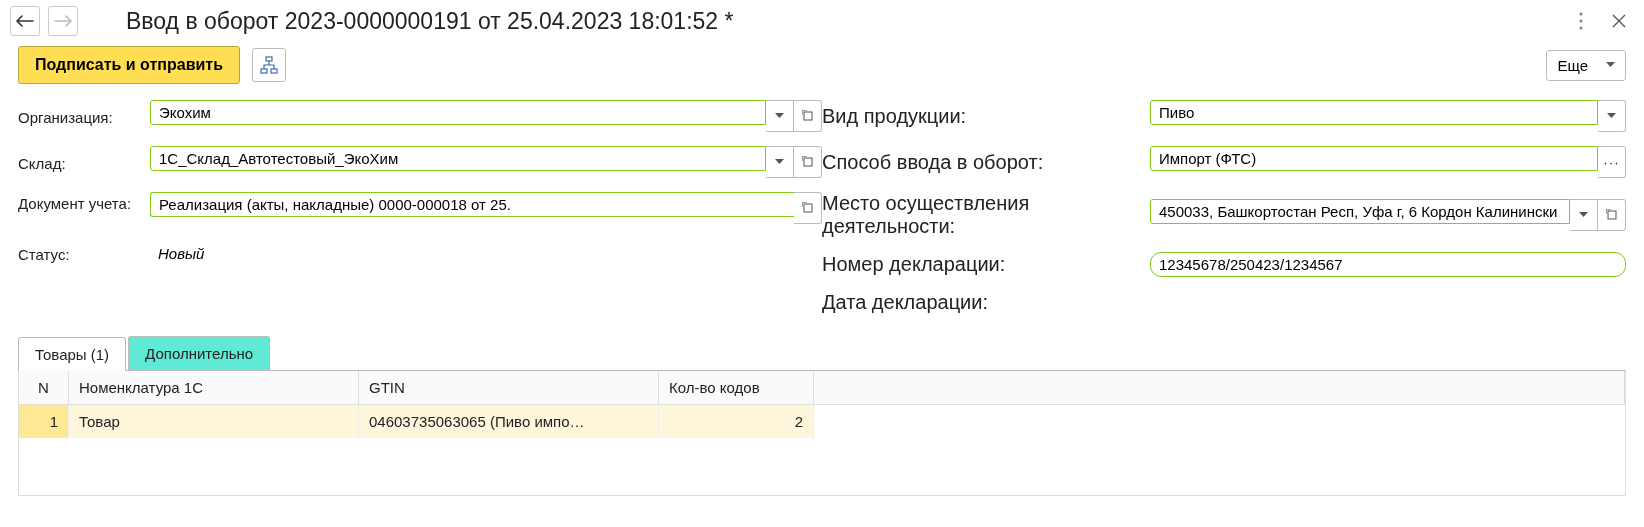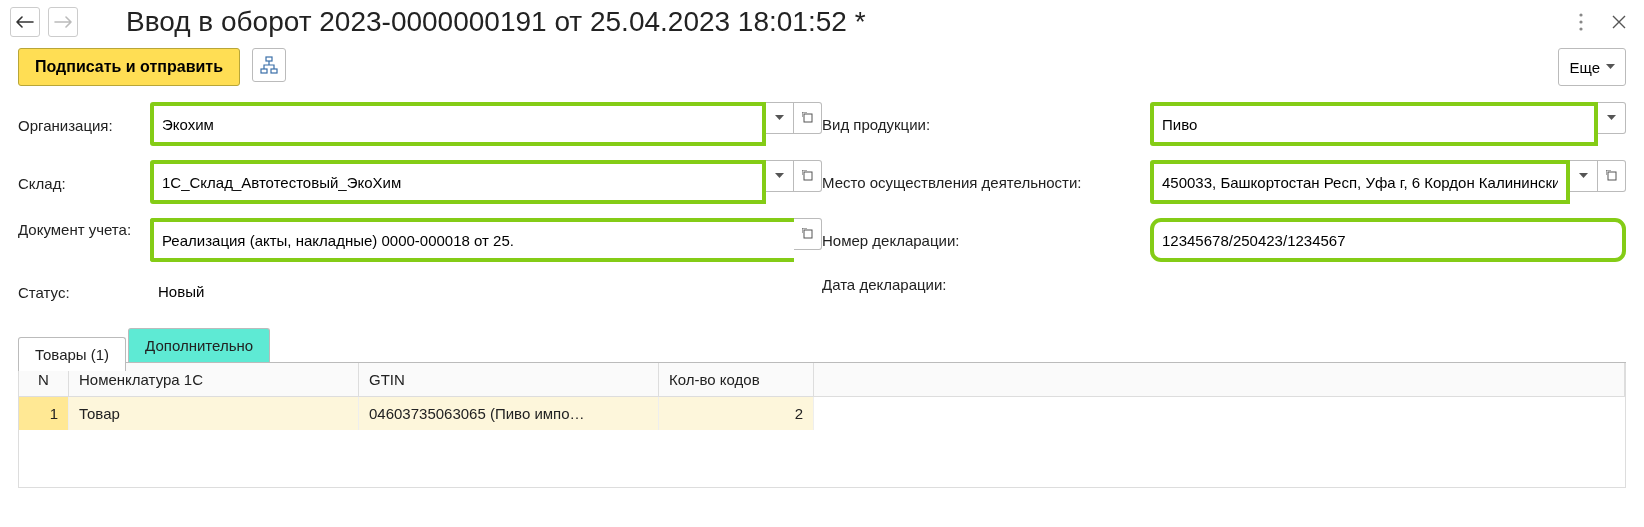--- a/index.html
+++ b/index.html
@@ -21,36 +21,37 @@
   height: 30px;
   border: 1px solid #ccc;
   background: #fff;
   border-radius: 3px;
   display: inline-flex;
   align-items: center;
   justify-content: center;
   cursor: pointer;
 }
 .page-title {
-  font-size: 28px;
+  font-size: 23px;
   font-weight: 400;
   margin-left: 40px;
   flex: 1;
 }
 .icon-btn-sm {
   width: 30px;
   height: 30px;
   display: inline-flex;
   align-items: center;
   justify-content: center;
   cursor: pointer;
   border-radius: 3px;
 }
 .action-bar {
   display: flex;
+  align-items: center;
   padding: 4px 18px 16px 18px;
   gap: 12px;
 }
 .btn-primary {
   background: #ffde54;
   border: 1px solid #b8a638;
   padding: 9px 16px;
   font-size: 16px;
   font-weight: bold;
   border-radius: 3px;
@@ -68,21 +69,21 @@
   background: #fff;
 }
 .btn-more {
   border: 1px solid #bbb;
   background: #fff;
   padding: 6px 10px;
   border-radius: 3px;
   cursor: pointer;
   display: inline-flex;
   align-items: center;
-  gap: 6px;
+  gap: 18px;
   font-size: 15px;
 }
 .spacer { flex: 1; }
 .form-area {
   display: flex;
   padding: 0 18px;
 }
 .col {
   flex: 1;
   display: flex;
@@ -96,45 +97,46 @@
 }
 .field-label {
   width: 122px;
   flex-shrink: 0;
   font-size: 15px;
   padding-top: 2px;
 }
 .field-label-right {
   width: 318px;
   flex-shrink: 0;
-  font-size: 15px;
+  font-size: 20px;
 }
 .field-label-tall {
   align-self: flex-start;
   line-height: 1.3;
 }
 .input-wrap {
   display: flex;
   flex: 1;
 }
 .text-input {
   flex: 1;
-  height: 44px;
-  border: 4px solid #84cc16;
+  height: 25px;
+  border: 1px solid #84cc16;
   padding: 0 8px;
   font-size: 15px;
   border-radius: 3px 0 0 3px;
   background: #fff;
 }
 .text-input.solo {
   border-radius: 11px;
 }
 .text-input.nobord {
   border: none;
   height: 30px;
+  font-style: italic;
 }
 .input-btn {
   width: 28px;
   height: 32px;
   border: 1px solid #bbb;
   border-left: none;
   background: #fff;
   display: inline-flex;
   align-items: center;
   justify-content: center;
@@ -153,21 +155,21 @@
   border: 1px solid #bbb;
   border-bottom: none;
   margin-right: 2px;
   background: #5eead4;
   cursor: pointer;
   border-radius: 3px 3px 0 0;
   position: relative;
 }
 .tab.active {
   background: #fff;
-  top: 9px;
+  top: 1px;
 }
 .grid {
   margin: 0 18px;
   border: 1px solid #ddd;
   border-top: none;
 }
 .grid-head {
   display: flex;
   background: #fafafa;
   border-bottom: 1px solid #ddd;
@@ -313,20 +315,29 @@
       <div class="input-wrap">
         <input class="text-input" value="Пиво" style="">
         <button class="input-btn">
             <svg width="9" height="6" viewBox="0 0 9 6">
               <path d="M0 0 L4.5 5 L9 0 Z" fill="#555"></path>
             </svg>
           </button>
       </div>
     </div>
     <div class="field-row">
+      <div class="field-label-right">Способ ввода в оборот:</div>
+      <div class="input-wrap">
+        <input class="text-input" value="Импорт (ФТС)" style="">
+        <button class="input-btn">
+            <span class="dots-h">···</span>
+          </button>
+      </div>
+    </div>
+    <div class="field-row">
       <div class="field-label-right">Место осуществления деятельности:</div>
       <div class="input-wrap">
         <input class="text-input" value="450033, Башкортостан Респ, Уфа г, 6 Кордон Калинински" style="">
         <button class="input-btn">
             <svg width="9" height="6" viewBox="0 0 9 6">
               <path d="M0 0 L4.5 5 L9 0 Z" fill="#555"></path>
             </svg>
           </button>
         <button class="input-btn">
             <svg width="12" height="12" viewBox="0 0 12 12">

